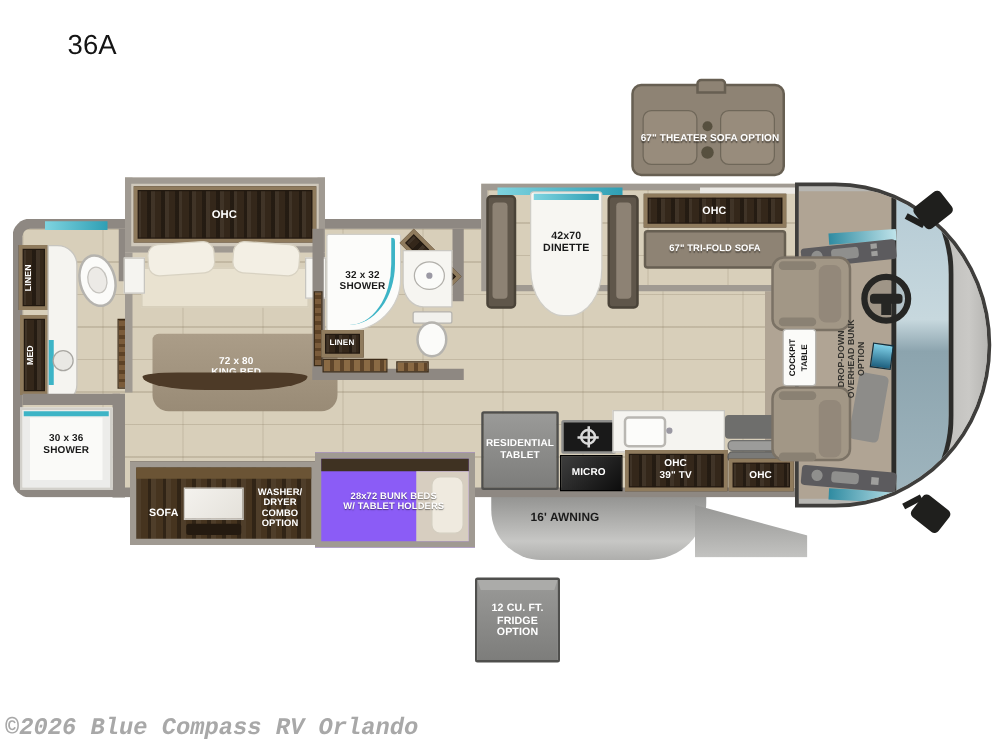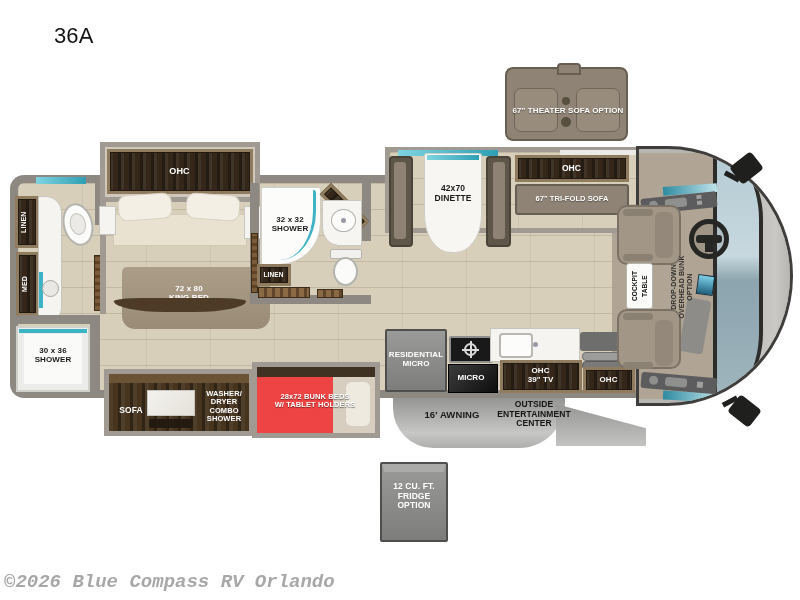--- a/index.html
+++ b/index.html
@@ -34,25 +34,22 @@
     <div class="abs" style="left:69px;top:19px;width:44px;height:44px;background:#988c7c;border:1px solid #6f6759;border-radius:7px;"></div>
     <div class="abs" style="left:55px;top:28px;width:8px;height:8px;background:#57503f;border-radius:50%;"></div>
     <div class="abs" style="left:54px;top:48px;width:10px;height:10px;background:#57503f;border-radius:50%;"></div>
     <div class="abs lbl white" style="left:2px;top:38px;width:118px;font-size:8px;text-shadow:0 1px 1px rgba(0,0,0,.45);">67" THEATER SOFA OPTION</div>
   </div>
 
   <div class="abs" style="left:393px;top:394px;width:172px;height:54px;background:linear-gradient(180deg,#8f8f8d,#c7c7c5 72%,#aeaeac);border-radius:3px 3px 46px 40px;"></div>
   <div class="abs" style="left:556px;top:404px;width:90px;height:42px;background:linear-gradient(180deg,#969694,#c3c3c1);clip-path:polygon(0 0,100% 58%,100% 100%,0 100%);"></div>
   <div class="abs lbl" style="left:402px;top:410px;width:100px;font-size:9.5px;color:#1b1b1b;">16' AWNING</div>
 
-  <div class="abs lbl" style="left:486px;top:400px;width:96px;font-size:8.5px;color:#141414;">OUTSIDE
-ENTERTAINMENT
-CENTER</div>
-
-  <div class="abs graybox" style="left:380px;top:462px;width:68px;height:80px;border-radius:2px;">
+
+  <div class="abs graybox" style="left:380px;top:462px;width:68px;height:68px;border-radius:2px;">
     <div class="abs" style="left:0px;top:0px;width:64px;height:8px;background:#ababa9;clip-path:polygon(4% 100%,0 0,100% 0,96% 100%);"></div>
     <div class="abs lbl white" style="left:2px;top:18px;width:60px;font-size:8.5px;">12 CU. FT.
 FRIDGE
 OPTION</div>
   </div>
 
   <div class="abs" style="left:4px;top:571px;font-size:19px;font-weight:bold;font-style:italic;color:#a8a8a8;font-family:Liberation Mono, monospace;">©2026 Blue Compass RV Orlando</div>
 
   <div class="abs floor" style="left:10px;top:175px;width:690px;height:223px;border:8px solid #8e8882;border-right:none;border-radius:14px 0 0 14px;"></div>
 
@@ -154,34 +151,34 @@
   </div>
 
   <div class="abs slide" style="left:104px;top:369px;width:150px;height:67px;background-color:#46341f;background-image:repeating-linear-gradient(90deg,rgba(255,255,255,.05) 0 4px,transparent 4px 9px,rgba(0,0,0,.3) 9px 12px);">
     <div class="abs" style="left:0;top:0;width:140px;height:9px;background:#6b5435;"></div>
     <div class="abs lbl white" style="left:3px;top:32px;width:38px;font-size:8.5px;">SOFA</div>
     <div class="abs" style="left:38px;top:16px;width:48px;height:26px;background:linear-gradient(135deg,#f4f2ee,#e4e1da);border:1px solid #c9c6c0;"></div>
     <div class="abs" style="left:40px;top:45px;width:44px;height:9px;background:#241a10;border-radius:2px;"></div>
     <div class="abs lbl white" style="left:90px;top:16px;width:50px;font-size:7.5px;">WASHER/
 DRYER
 COMBO
-SHOWER</div>
-  </div>
-
-  <div class="abs slide" style="left:252px;top:362px;width:128px;height:76px;background:#ef4444;">
+OPTION</div>
+  </div>
+
+  <div class="abs slide" style="left:252px;top:362px;width:128px;height:76px;background:#8b5cf6;">
     <div class="abs" style="left:0;top:0;width:118px;height:10px;background:#3f3222;"></div>
     <div class="abs" style="left:76px;top:10px;width:42px;height:56px;background:#d7cec0;"></div>
     <div class="abs" style="left:88px;top:14px;width:26px;height:46px;background:#efeadf;border:1px solid #d4cec0;border-radius:7px;"></div>
     <div class="abs lbl white" style="left:2px;top:26px;width:112px;font-size:7.5px;text-shadow:0 1px 1px rgba(0,0,0,.5);">28x72 BUNK BEDS
 W/ TABLET HOLDERS</div>
   </div>
 
   <div class="abs graybox" style="left:385px;top:329px;width:62px;height:63px;border-radius:2px;">
     <div class="abs lbl white" style="left:0;top:20px;width:58px;font-size:8px;">RESIDENTIAL
-MICRO</div>
+TABLET</div>
   </div>
   <div class="abs" style="left:449px;top:336px;width:44px;height:27px;background:#191919;border:2px solid #8e8e8c;border-radius:2px;">
     <div class="abs" style="left:13px;top:5px;width:13px;height:13px;border:2px solid #dadada;border-radius:50%;"></div>
     <div class="abs" style="left:18.5px;top:3px;width:2px;height:17px;background:#dadada;"></div>
     <div class="abs" style="left:11px;top:10.5px;width:17px;height:2px;background:#dadada;"></div>
   </div>
   <div class="abs whitebox" style="left:490px;top:328px;width:90px;height:34px;">
     <div class="abs" style="left:8px;top:4px;width:34px;height:25px;background:#fcfcfa;border:2px solid #b9b7b2;border-radius:4px;"></div>
     <div class="abs" style="left:42px;top:13px;width:5px;height:5px;background:#9a98a2;border-radius:50%;"></div>
   </div>

